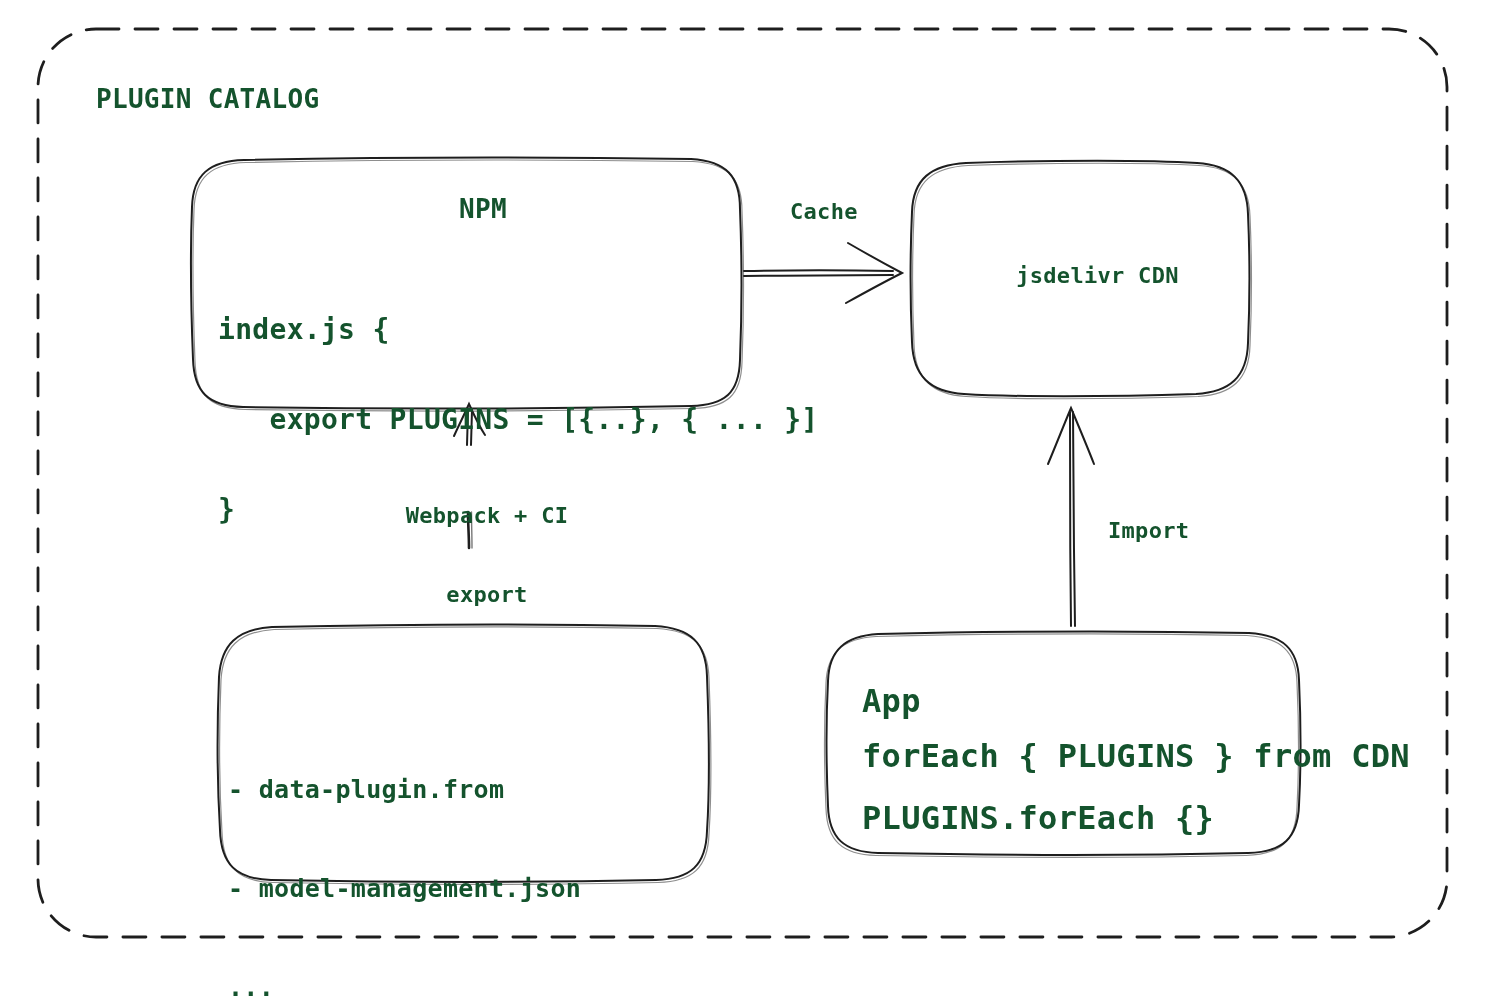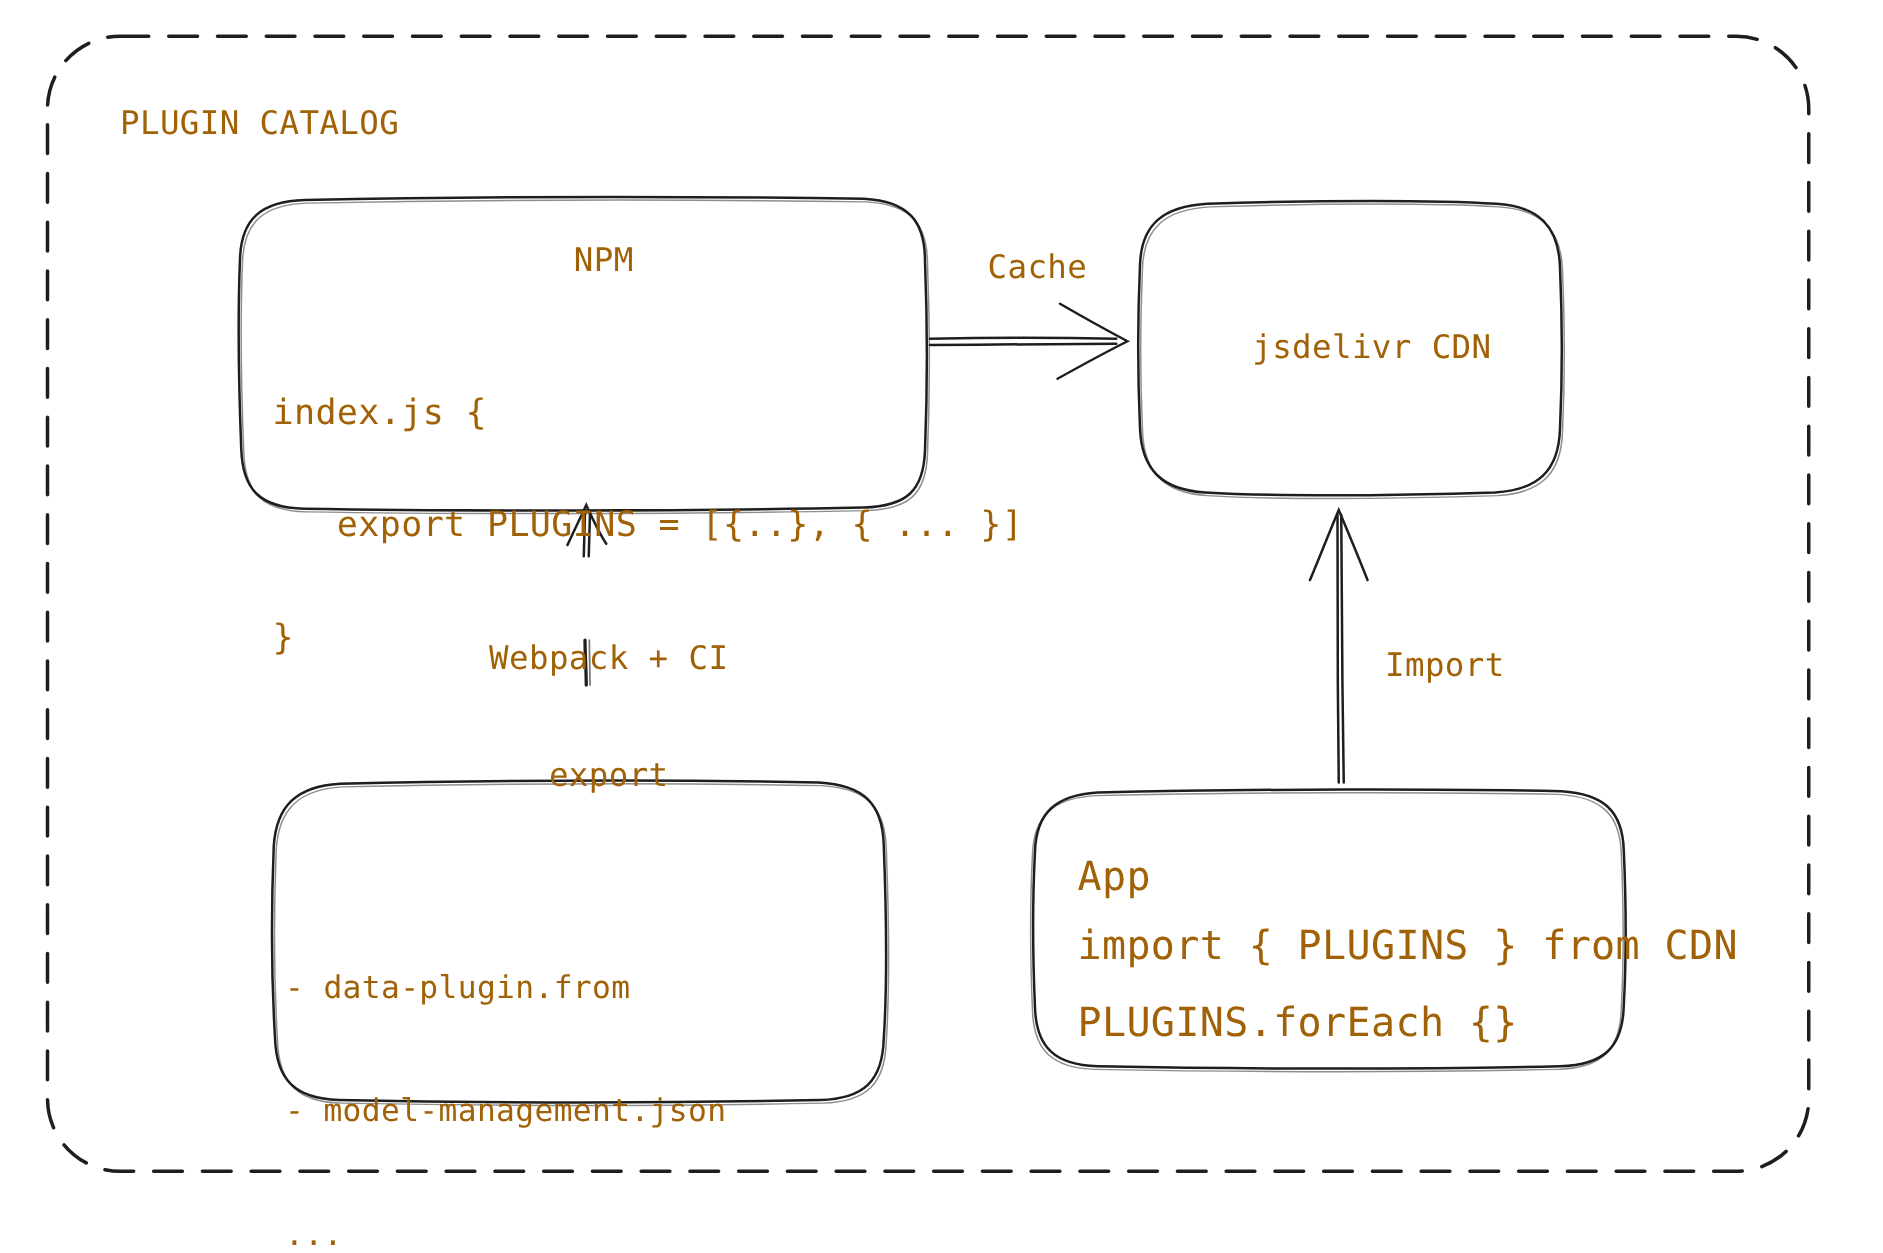--- a/index.html
+++ b/index.html
@@ -15,30 +15,30 @@
     overflow: hidden;
     font-family: "DejaVu Sans Mono", "Liberation Mono", monospace;
   }
   .shapes {
     position: absolute;
     left: 0; top: 0;
     width: 1506px; height: 1002px;
   }
   .t {
     position: absolute;
-    color: #a16207;
+    color: #14532d;
     font-family: "DejaVu Sans Mono", "Liberation Mono", monospace;
-    font-weight: 400;
+    font-weight: 700;
     white-space: pre;
     letter-spacing: 0.3px;
     line-height: 1.2;
   }
   .title       { font-size: 26px; }
   .node-title  { font-size: 26px; }
-  .label       { font-size: 26px; }
+  .label       { font-size: 22px; }
   .code        { font-size: 28px; line-height: 30px; }
   .files       { font-size: 25px; line-height: 33px; }
   .appcode     { font-size: 32px; }
   .centered    { text-align: center; padding-left: 17px; }
 </style>
 </head>
 <body>
 
 <div class="canvas">
 
@@ -100,18 +100,18 @@
     <div>export</div>
   </div>
 
   <div class="t files" style="left:228px; top:707px;">
     <div>- data-plugin.from</div>
     <div>- model-management.json</div>
     <div>...</div>
   </div>
 
   <div class="t appcode" style="left:862px; top:682px;">App</div>
-  <div class="t appcode" style="left:862px; top:737px;">import { PLUGINS } from CDN</div>
+  <div class="t appcode" style="left:862px; top:737px;">forEach { PLUGINS } from CDN</div>
   <div class="t appcode" style="left:862px; top:799px;">PLUGINS.forEach {}</div>
 
   <div class="t label" style="left:1108px; top:518px;">Import</div>
 
 </div>
 
 </body></html>

